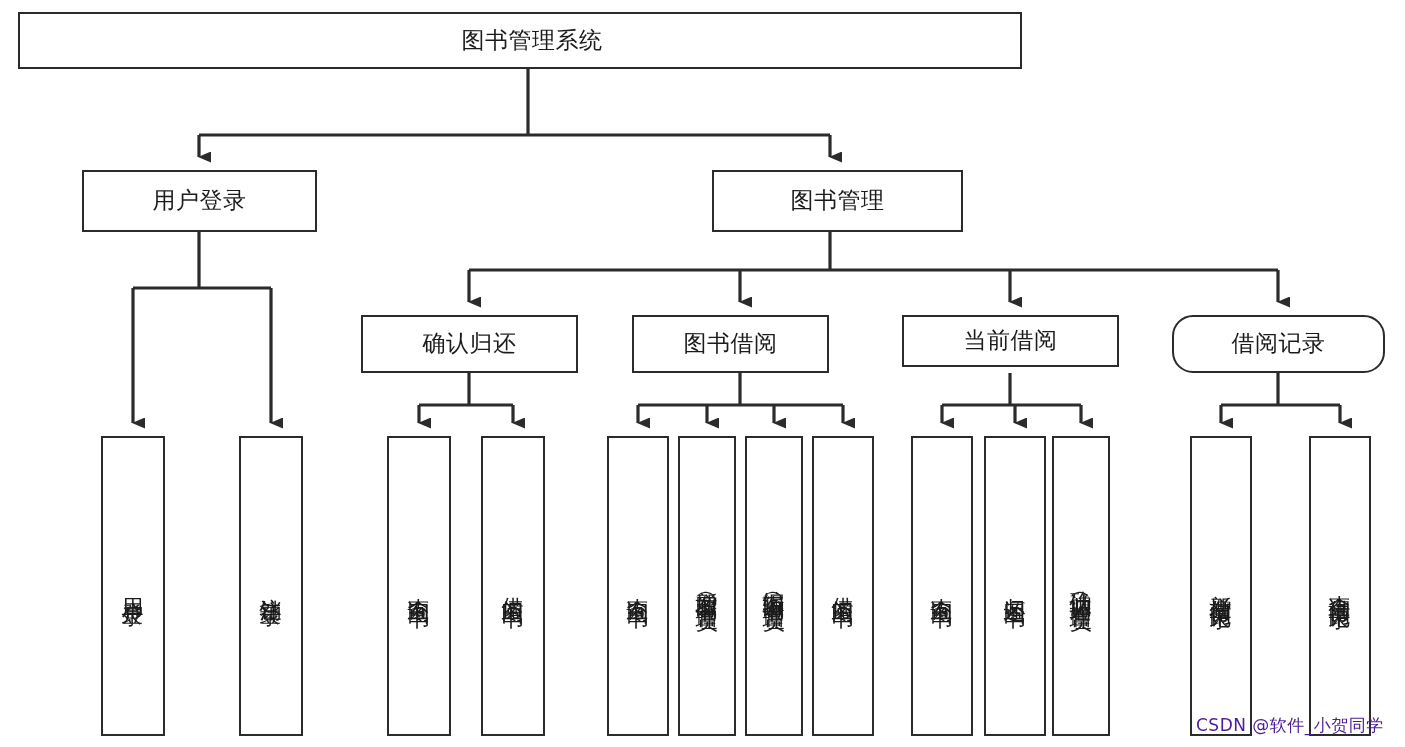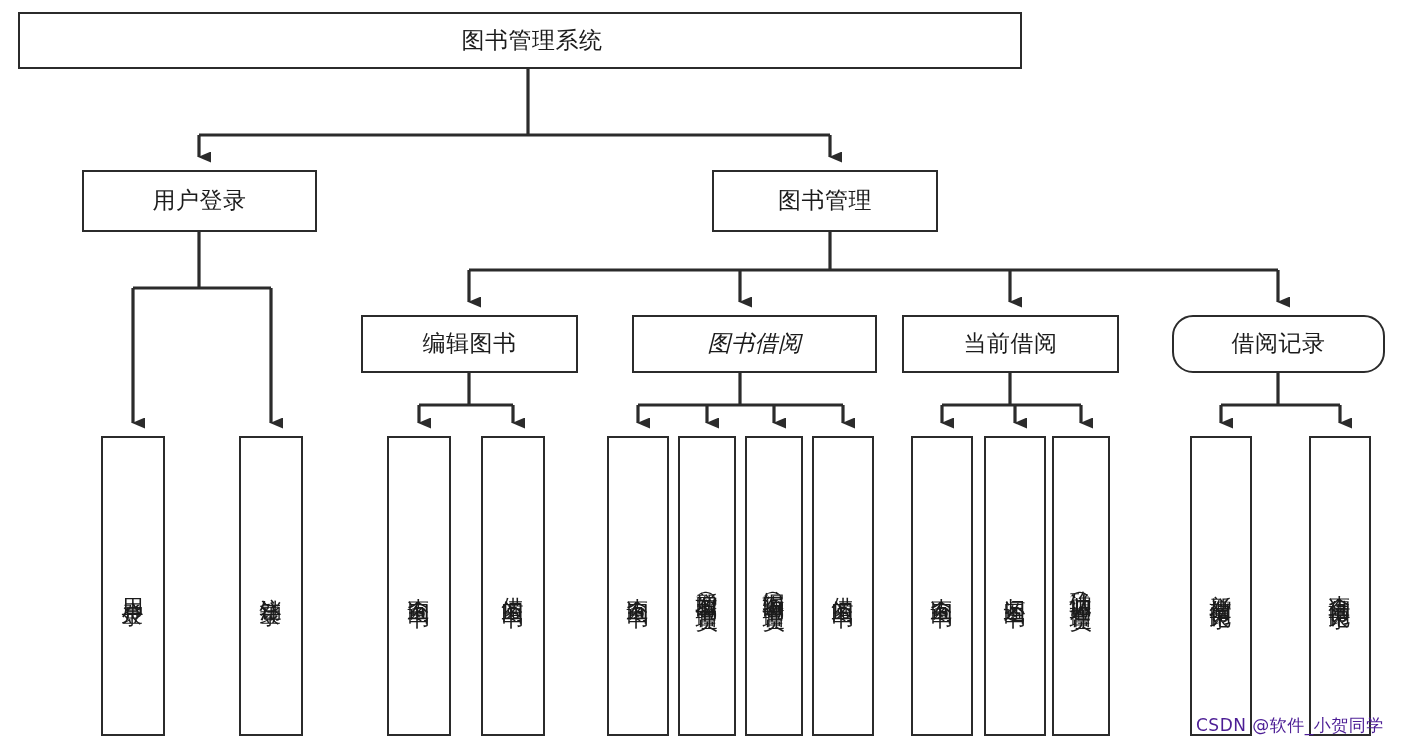--- a/index.html
+++ b/index.html
@@ -125,31 +125,31 @@
     </g>
   </svg>
 
   <div class="node root horiz" style="left:18px; top:12px; width:1004px; height:57px;">
     <span class="label">图书管理系统</span>
   </div>
 
   <div class="node horiz" style="left:82px; top:170px; width:235px; height:62px;">
     <span class="label">用户登录</span>
   </div>
-  <div class="node horiz" style="left:712px; top:170px; width:226px; height:62px;">
+  <div class="node horiz" style="left:712px; top:170px; width:251px; height:62px;">
     <span class="label">图书管理</span>
   </div>
 
   <div class="node horiz" style="left:361px; top:315px; width:217px; height:58px;">
-    <span class="label">编辑图书</span>
-  </div>
-  <div class="node horiz" style="left:632px; top:315px; width:245px; height:58px;font-style:italic;">
+    <span class="label">确认归还</span>
+  </div>
+  <div class="node horiz" style="left:632px; top:315px; width:197px; height:58px;">
     <span class="label">图书借阅</span>
   </div>
-  <div class="node horiz" style="left:902px; top:315px; width:217px; height:58px;">
+  <div class="node horiz" style="left:902px; top:315px; width:217px; height:52px;">
     <span class="label">当前借阅</span>
   </div>
   <div class="node horiz" style="left:1172px; top:315px; width:213px; height:58px;border-radius:21px;">
     <span class="label">借阅记录</span>
   </div>
 
   <div class="node vert" style="left:101px; top:436px; width:64px; height:300px;">
     <span class="label">用户登录</span>
   </div>
   <div class="node vert" style="left:239px; top:436px; width:64px; height:300px;">

